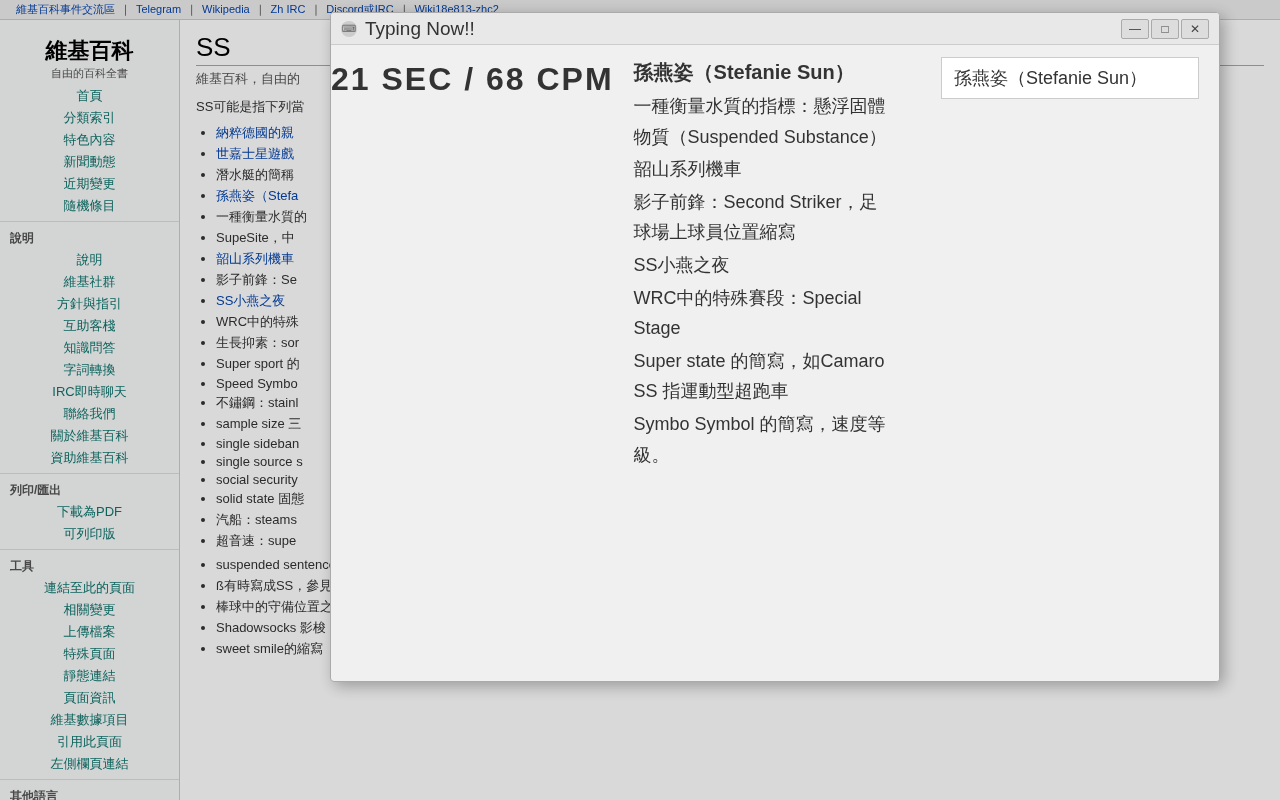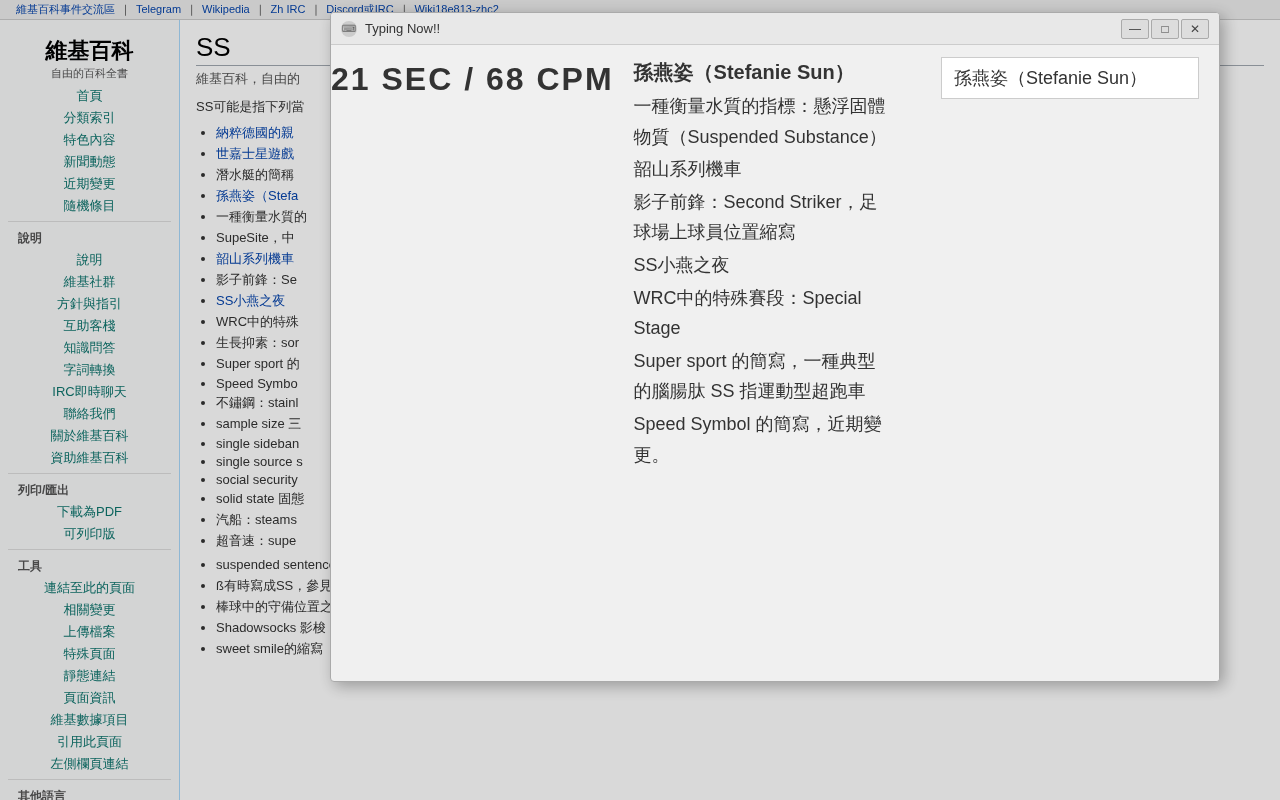--- a/index.html
+++ b/index.html
@@ -35,21 +35,21 @@
       overflow: hidden;
     }
 
     
     #sidebar {
       width: 180px;
       min-width: 180px;
       background: #f8f9fa;
       border-right: 1px solid #a7d7f9;
       overflow-y: auto;
-      padding: 8px 8px;
+      padding: 8px 0;
       font-size: 13px;
     }
     .sidebar-logo {
       padding: 8px 10px 4px 10px;
       text-align: center;
     }
     .sidebar-logo-title {
       font-size: 22px;
       font-weight: bold;
       color: #000;
@@ -156,21 +156,21 @@
     #modal-icon {
       width: 16px;
       height: 16px;
       border-radius: 50%;
       background: #ccc;
       display: flex; align-items: center; justify-content: center;
       font-size: 10px;
       color: #666;
     }
     #modal-title-text {
-      font-size: 13px;
+      font-size: 19px;
       color: #333;
     }
     #modal-controls {
       display: flex;
       gap: 2px;
     }
     .modal-ctrl-btn {
       width: 28px;
       height: 20px;
       background: #ddd;
@@ -358,22 +358,22 @@
 
       <div id="stats-bar">21 SEC / 68 CPM</div>
 
       <div id="typing-content-area">
         <div class="typing-line typing-line-green">孫燕姿（Stefanie Sun）</div>
         <div class="typing-line">一種衡量水質的指標：懸浮固體物質（Suspended Substance）</div>
         <div class="typing-line">韶山系列機車</div>
         <div class="typing-line">影子前鋒：Second Striker，足球場上球員位置縮寫</div>
         <div class="typing-line">SS小燕之夜</div>
         <div class="typing-line">WRC中的特殊賽段：Special Stage</div>
-        <div class="typing-line">Super sport 的簡寫，一種典型的腦腸肽 SS 指運動型超跑車</div>
-        <div class="typing-line">Speed Symbol 的簡寫，近期變更。</div>
+        <div class="typing-line">Super state 的簡寫，如Camaro SS 指運動型超跑車</div>
+        <div class="typing-line">Symbo Symbol 的簡寫，速度等級。</div>
       </div>
 
       <div id="input-area">
         <input id="typing-input" type="text" value="孫燕姿（Stefanie Sun）" style="">
       </div>
     </div>
   </div>
 </div>
 
 </body></html>

